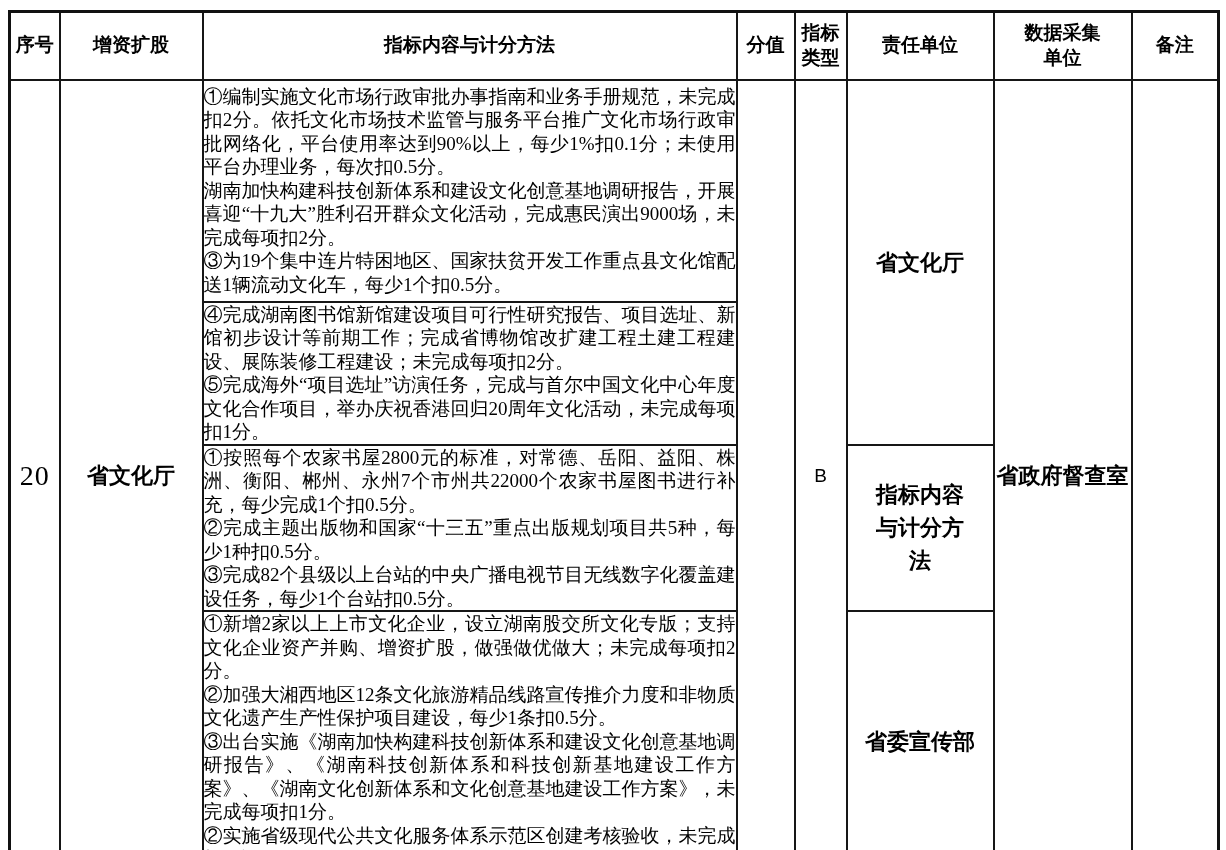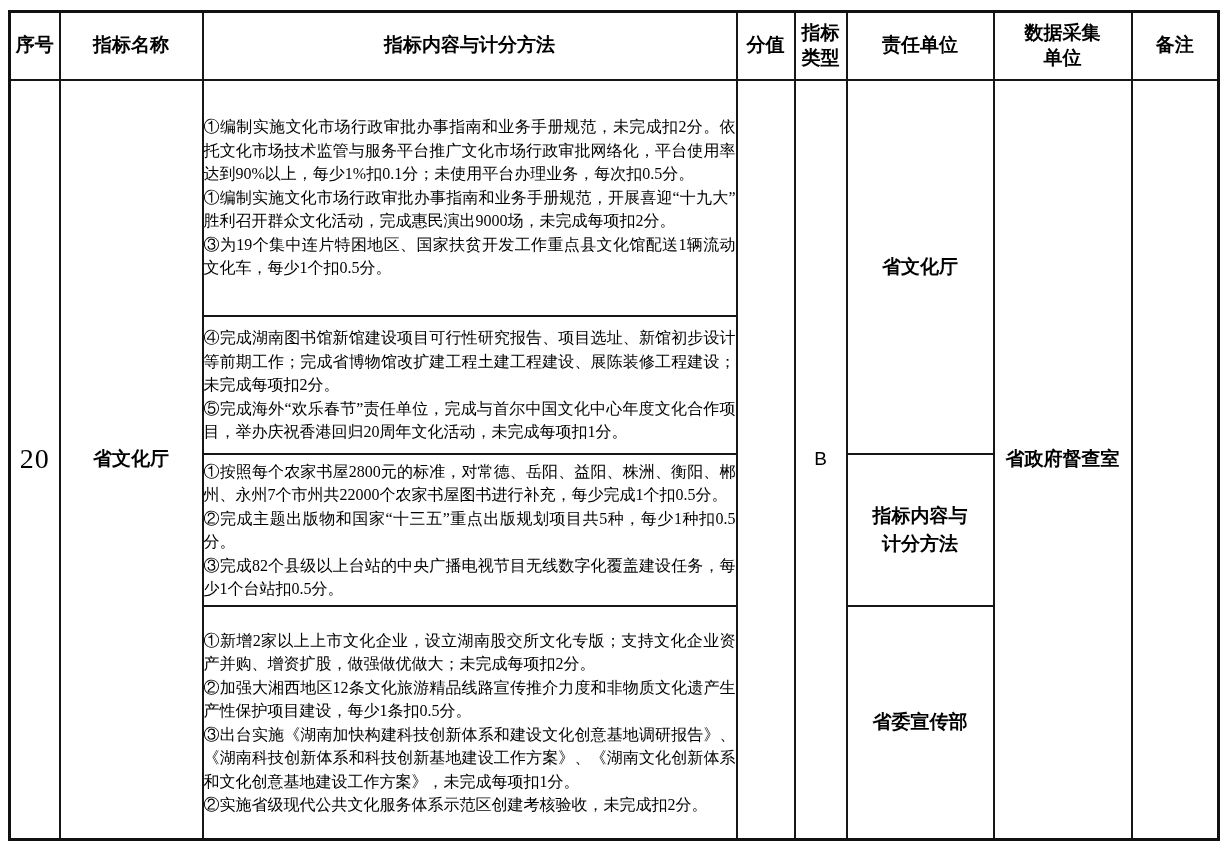--- a/index.html
+++ b/index.html
@@ -53,35 +53,35 @@
     word-break: break-all;
     vertical-align: middle;
   }
   td.content {
     text-align: left;
     vertical-align: top;
     padding: 5px 5px 4px 4px;
   }
   td.content p {
     margin: 0;
-    font-size: 16px;
+    font-size: 19px;
     line-height: 23.5px;
     text-align: justify;
     word-break: break-all;
     font-family: "Liberation Serif", serif;
   }
   td.serial-cell {
     font-size: 28px;
     font-family: "Liberation Serif", serif;
     letter-spacing: 1px;
   }
   td.name-cell, td.unit-cell, td.collect-cell {
     font-family: "Liberation Sans", sans-serif;
     font-weight: 700;
-    font-size: 19px;
+    font-size: 22px;
     line-height: 1.5;
   }
   td.unit-cell .narrow {
     display: inline-block;
     max-width: 98px;
     word-break: break-all;
     vertical-align: middle;
   }
   td.type-cell {
     font-family: "Liberation Sans", sans-serif;
@@ -100,48 +100,48 @@
       <col style="width:534px">
       <col style="width:58px">
       <col style="width:52px">
       <col style="width:147px">
       <col style="width:138px">
       <col style="width:87px">
     </colgroup>
     <thead>
       <tr style="height:68px">
         <th class="hd">序号</th>
-        <th class="hd">指标名称</th>
+        <th class="hd">增资扩股</th>
         <th class="hd">指标内容与计分方法</th>
         <th class="hd">分值</th>
         <th class="hd">指标类型</th>
         <th class="hd">责任单位</th>
         <th class="hd"><span class="narrow">数据采集单位</span></th>
         <th class="hd">备注</th>
       </tr>
     </thead>
     <tbody>
       <tr style="height:222px">
         <td class="serial-cell" rowspan="4">20</td>
         <td class="name-cell" rowspan="4">省文化厅</td>
         <td class="content">
             <p>①编制实施文化市场行政审批办事指南和业务手册规范，未完成扣2分。依托文化市场技术监管与服务平台推广文化市场行政审批网络化，平台使用率达到90%以上，每少1%扣0.1分；未使用平台办理业务，每次扣0.5分。</p>
-            <p>①编制实施文化市场行政审批办事指南和业务手册规范，开展喜迎“十九大”胜利召开群众文化活动，完成惠民演出9000场，未完成每项扣2分。</p>
+            <p>湖南加快构建科技创新体系和建设文化创意基地调研报告，开展喜迎“十九大”胜利召开群众文化活动，完成惠民演出9000场，未完成每项扣2分。</p>
             <p>③为19个集中连片特困地区、国家扶贫开发工作重点县文化馆配送1辆流动文化车，每少1个扣0.5分。</p>
           </td>
         <td rowspan="4"></td>
         <td class="type-cell" rowspan="4">B</td>
         <td class="unit-cell" rowspan="2">省文化厅</td>
         <td class="collect-cell" rowspan="4">省政府督查室</td>
         <td rowspan="4"></td>
       </tr>
       <tr style="height:130px">
         <td class="content">
             <p>④完成湖南图书馆新馆建设项目可行性研究报告、项目选址、新馆初步设计等前期工作；完成省博物馆改扩建工程土建工程建设、展陈装修工程建设；未完成每项扣2分。</p>
-            <p>⑤完成海外“欢乐春节”责任单位，完成与首尔中国文化中心年度文化合作项目，举办庆祝香港回归20周年文化活动，未完成每项扣1分。</p>
+            <p>⑤完成海外“项目选址”访演任务，完成与首尔中国文化中心年度文化合作项目，举办庆祝香港回归20周年文化活动，未完成每项扣1分。</p>
           </td>
       </tr>
       <tr style="height:136px">
         <td class="content">
             <p>①按照每个农家书屋2800元的标准，对常德、岳阳、益阳、株洲、衡阳、郴州、永州7个市州共22000个农家书屋图书进行补充，每少完成1个扣0.5分。</p>
             <p>②完成主题出版物和国家“十三五”重点出版规划项目共5种，每少1种扣0.5分。</p>
             <p>③完成82个县级以上台站的中央广播电视节目无线数字化覆盖建设任务，每少1个台站扣0.5分。</p>
           </td>
         <td class="unit-cell"><span class="narrow">指标内容与计分方法</span></td>
       </tr>

